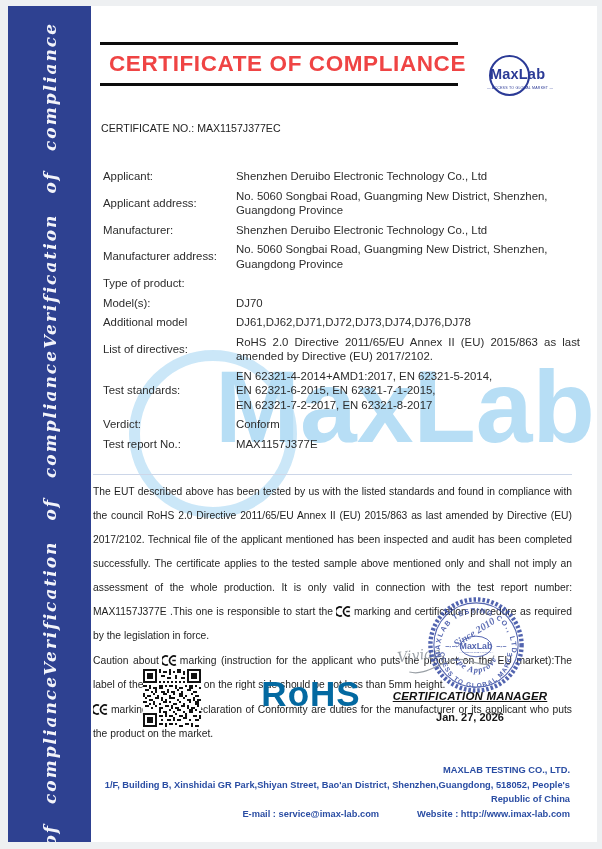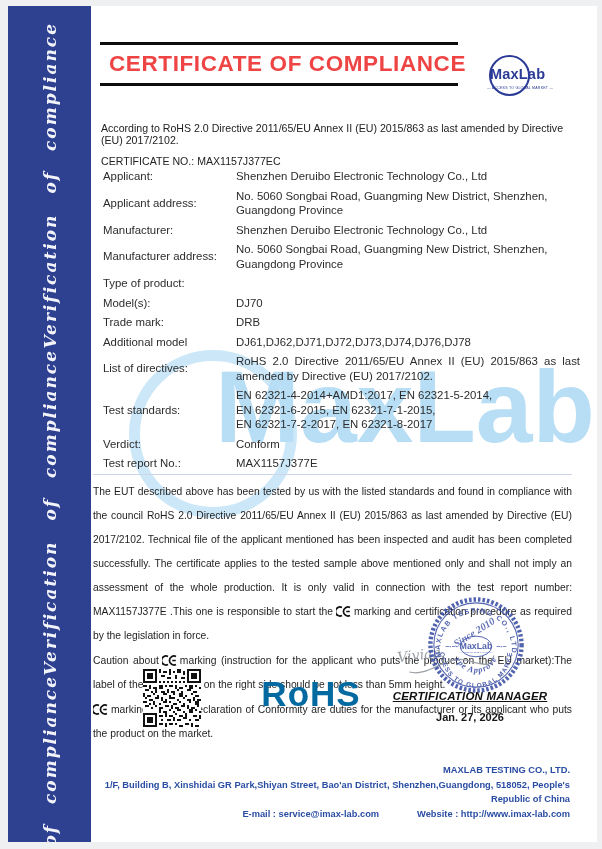--- a/index.html
+++ b/index.html
@@ -134,21 +134,20 @@
       <h1>CERTIFICATE OF COMPLIANCE</h1>
     </div>
 
     <div class="layer logo">
       <div class="logo-circle"></div>
       <div class="logo-word">MaxLab</div>
       <div class="logo-tag">— ACCESS TO GLOBAL MARKET —</div>
     </div>
 
     <div class="layer intro">
-      <div>According to RoHS 2.0 Directive 2011/65/EU Annex II (EU) 2015/863 as last amended by Directive (EU) 2017/2102.</div>
       <div>CERTIFICATE NO.: MAX1157J377EC</div>
     </div>
 
     <div class="layer fields">
       <div class="frow">
         <div class="flabel">Applicant:</div>
         <div class="fvalue">Shenzhen Deruibo Electronic Technology Co., Ltd</div>
       </div>
       <div class="frow">
         <div class="flabel">Applicant address:</div>
@@ -161,24 +160,20 @@
       <div class="frow">
         <div class="flabel">Manufacturer address:</div>
         <div class="fvalue">No. 5060 Songbai Road, Guangming New District, Shenzhen, Guangdong Province</div>
       </div>
       <div class="frow">
         <div class="flabel">Type of product:</div>
       </div>
       <div class="frow">
         <div class="flabel">Model(s):</div>
         <div class="fvalue">DJ70</div>
-      </div>
-      <div class="frow">
-        <div class="flabel">Trade mark:</div>
-        <div class="fvalue">DRB</div>
       </div>
       <div class="frow">
         <div class="flabel">Additional model</div>
         <div class="fvalue">DJ61,DJ62,DJ71,DJ72,DJ73,DJ74,DJ76,DJ78</div>
       </div>
       <div class="frow">
         <div class="flabel">List of directives:</div>
         <div class="fvalue just">RoHS 2.0 Directive 2011/65/EU Annex II (EU) 2015/863 as last amended by Directive (EU) 2017/2102.</div>
       </div>
       <div class="frow">

